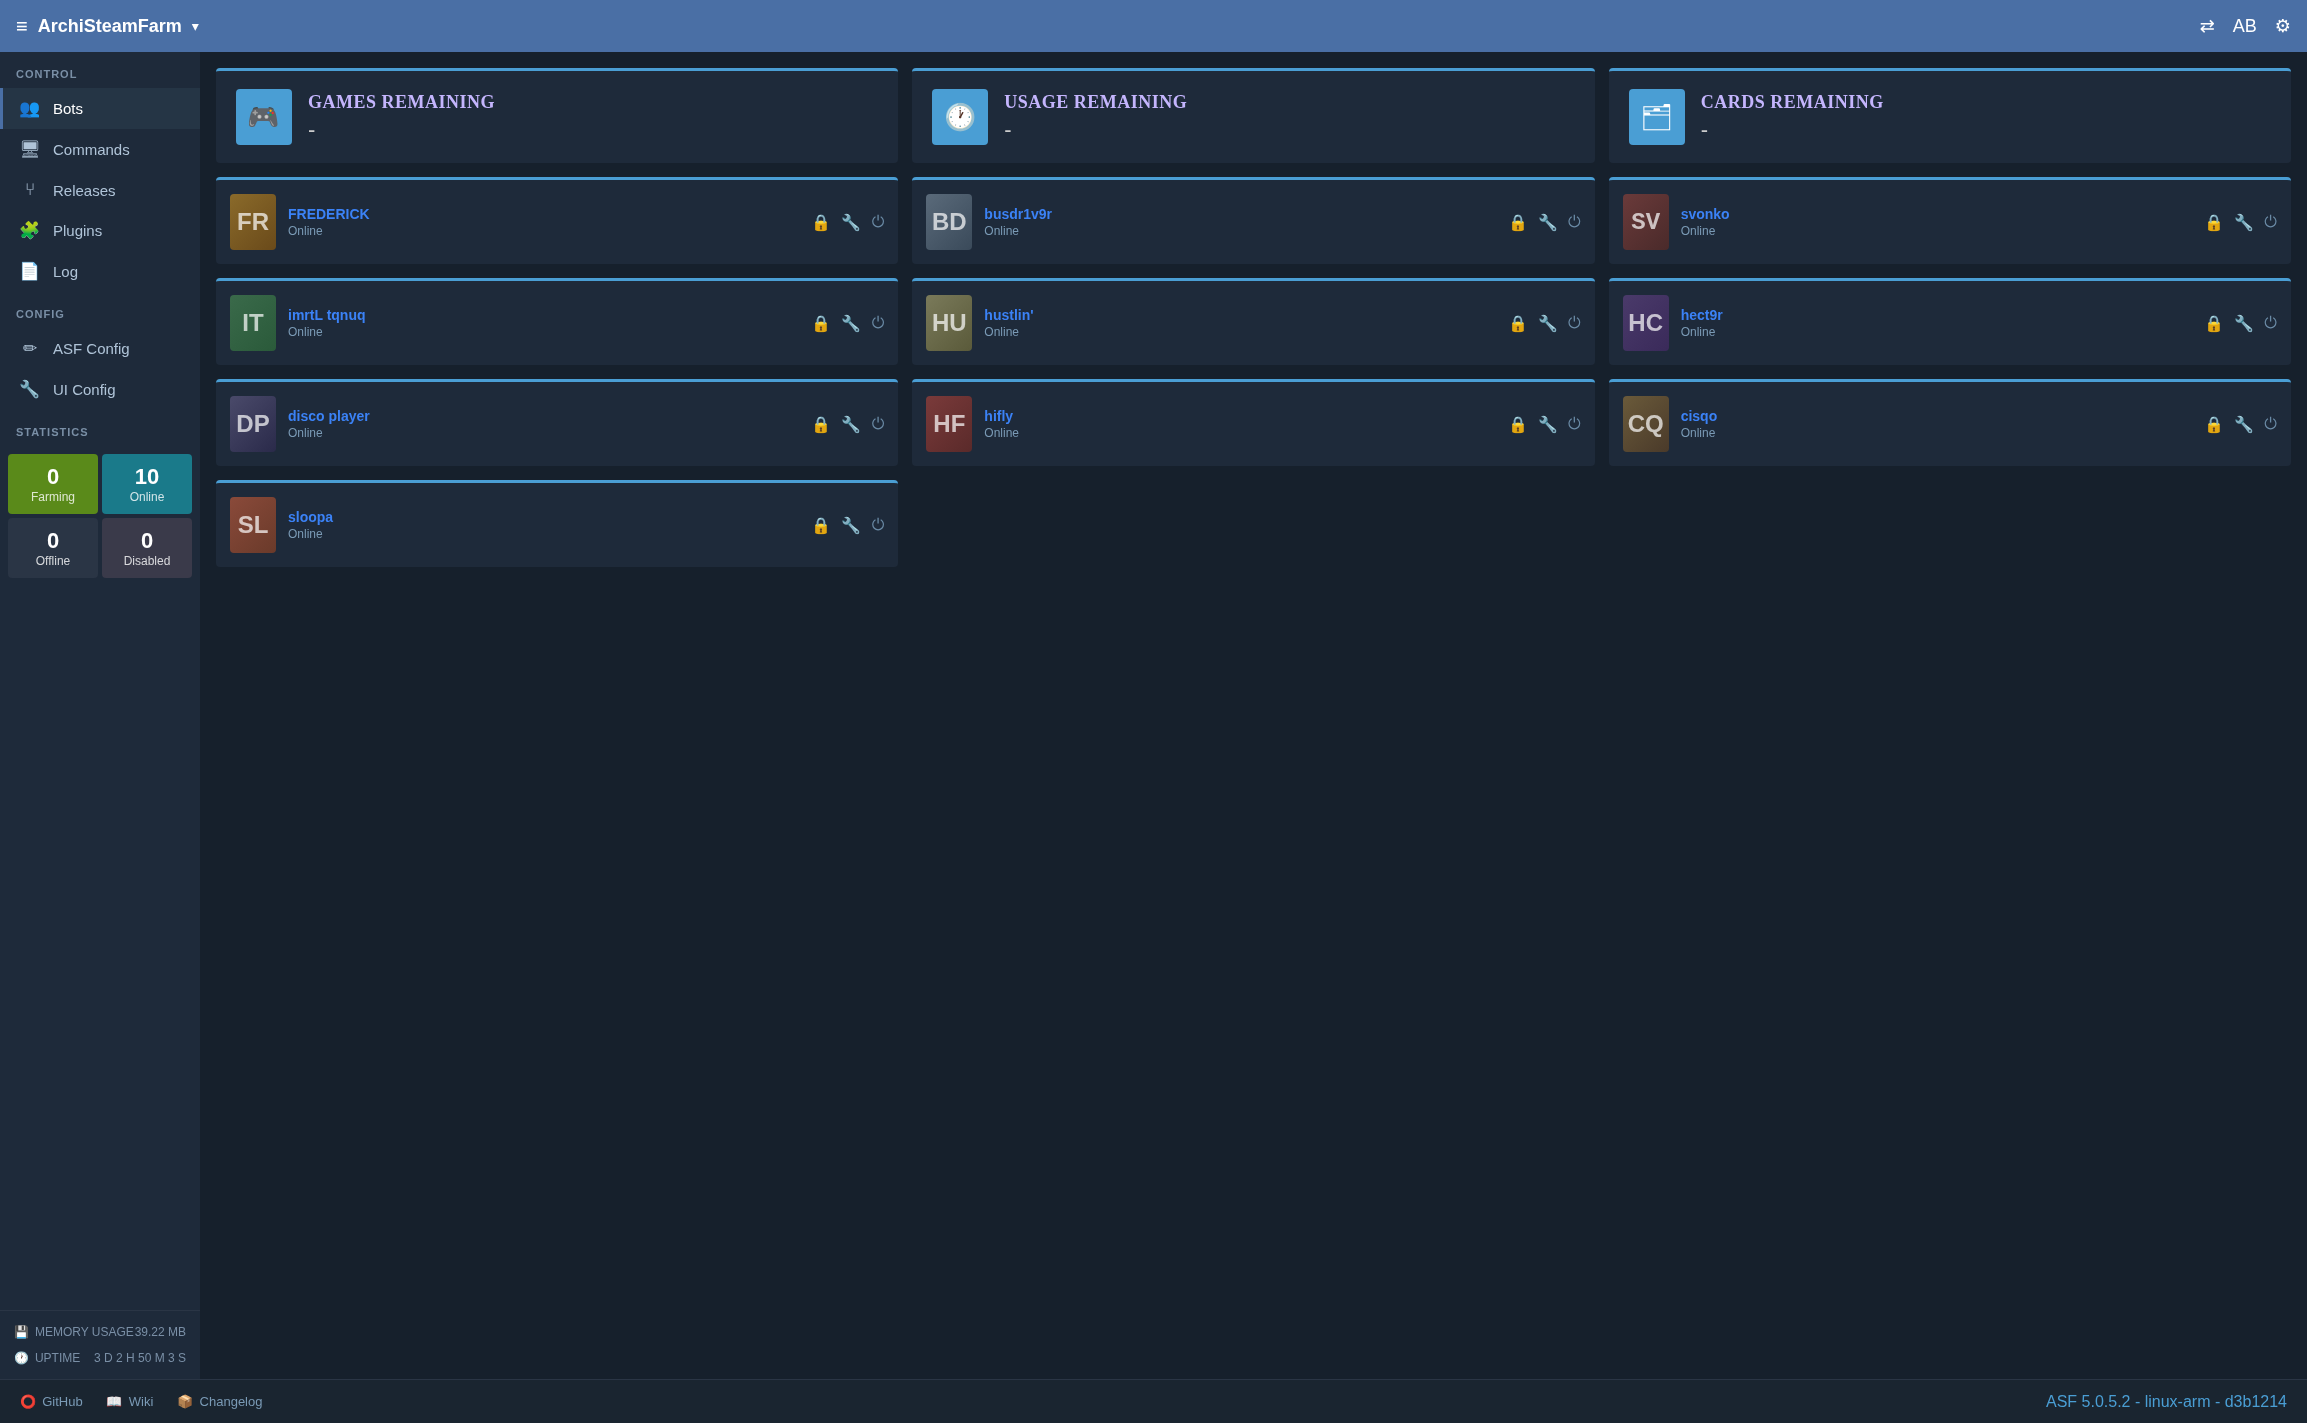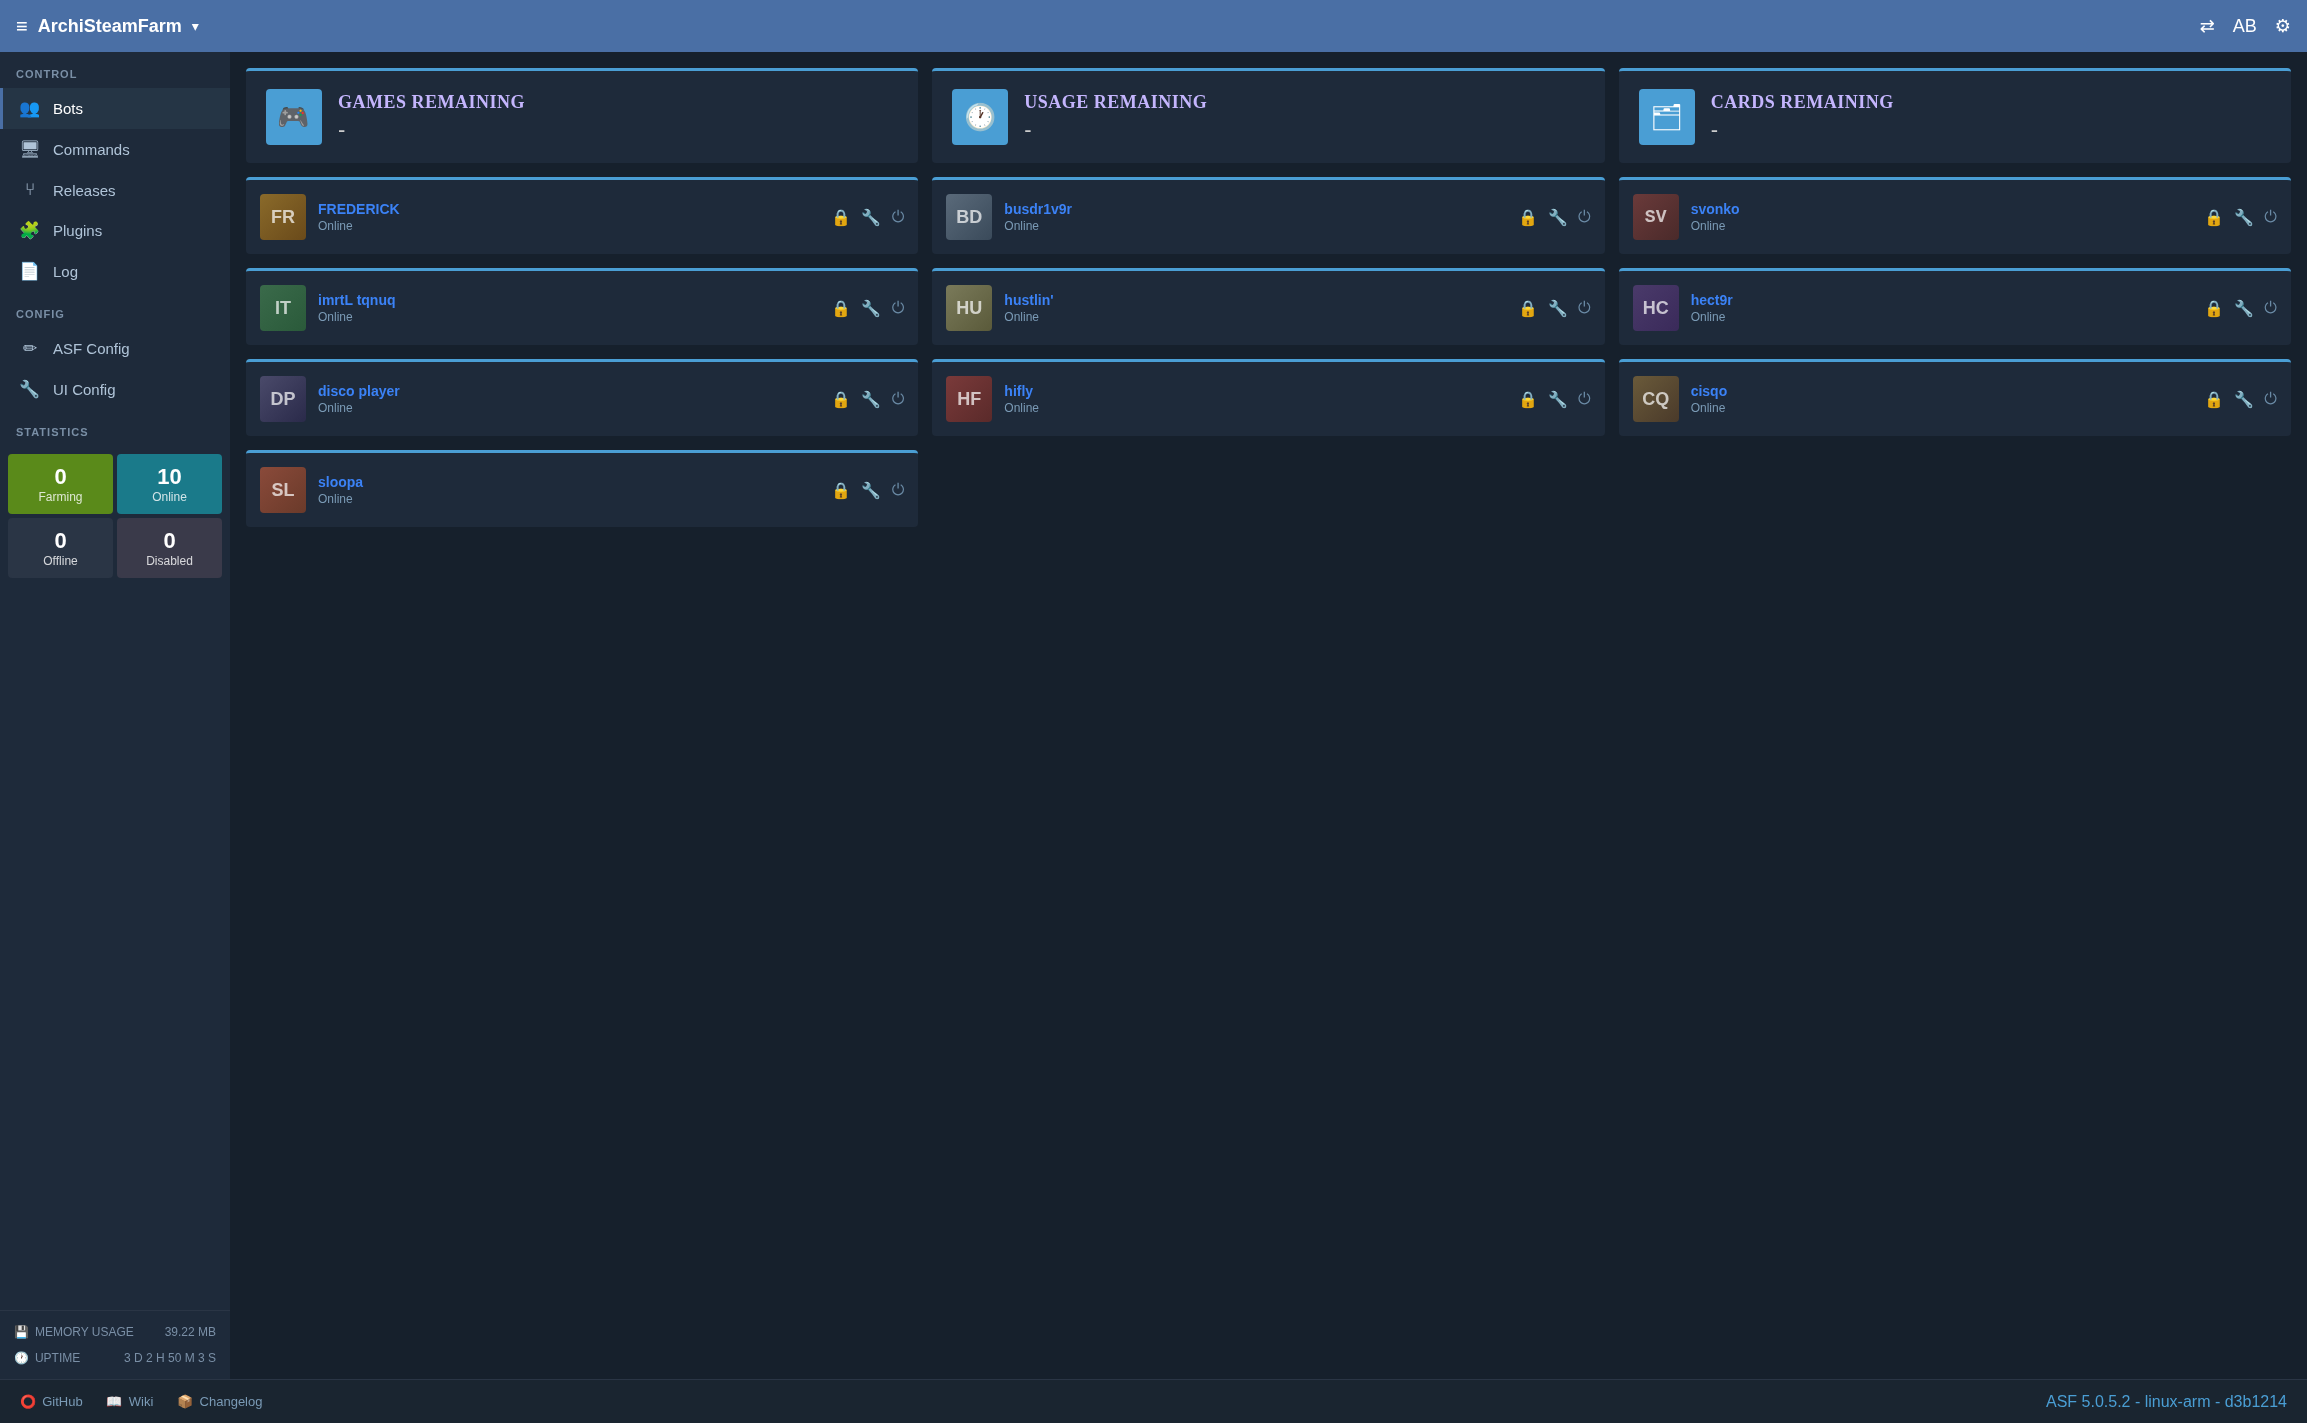--- a/index.html
+++ b/index.html
@@ -24,21 +24,21 @@
 
     
     .main-layout {
       display: flex;
       flex: 1;
       overflow: hidden;
     }
 
     
     .sidebar {
-      width: 230px;
+      width: 200px;
       background: #1e2a3a;
       display: flex;
       flex-direction: column;
       flex-shrink: 0;
       overflow-y: auto;
     }
 
     .sidebar-section-label {
       color: #7a8fa6;
       font-size: 11px;
@@ -193,22 +193,22 @@
     .av-svonko { background: linear-gradient(135deg, #6a3a3a, #4a2a2a); font-family: Liberation Mono, monospace; }
     .av-imrtl { background: linear-gradient(135deg, #3a6a4a, #2a5a3a); }
     .av-hustlin { background: linear-gradient(135deg, #7a7a5a, #5a5a3a); }
     .av-hect9r { background: linear-gradient(135deg, #4a3a6a, #3a2a5a); }
     .av-disco { background: linear-gradient(135deg, #4a4a6a, #2a2a4a); }
     .av-hifly { background: linear-gradient(135deg, #7a3a3a, #5a2a2a); }
     .av-cisqo { background: linear-gradient(135deg, #6a5a3a, #4a3a2a); }
     .av-sloopa { background: linear-gradient(135deg, #8a4a3a, #6a3a2a); }
 
     .avatar-img {
-      width: 46px; height: 46px; border-radius: 4px; overflow: hidden; flex-shrink: 0;
-      display: flex; align-items: center; justify-content: center; font-size: 18px; color: rgba(255,255,255,0.7); font-weight: 700;
+      width: 46px; height: 56px; border-radius: 4px; overflow: hidden; flex-shrink: 0;
+      display: flex; align-items: center; justify-content: center; font-size: 24px; color: rgba(255,255,255,0.7); font-weight: 700;
     }
   </style>
 </head>
 <body>
 
 <div class="header">
   <div class="header-left">
     <span class="header-hamburger">≡</span>
     <span class="header-title">ArchiSteamFarm</span>
     <button class="header-dropdown">▾</button>

